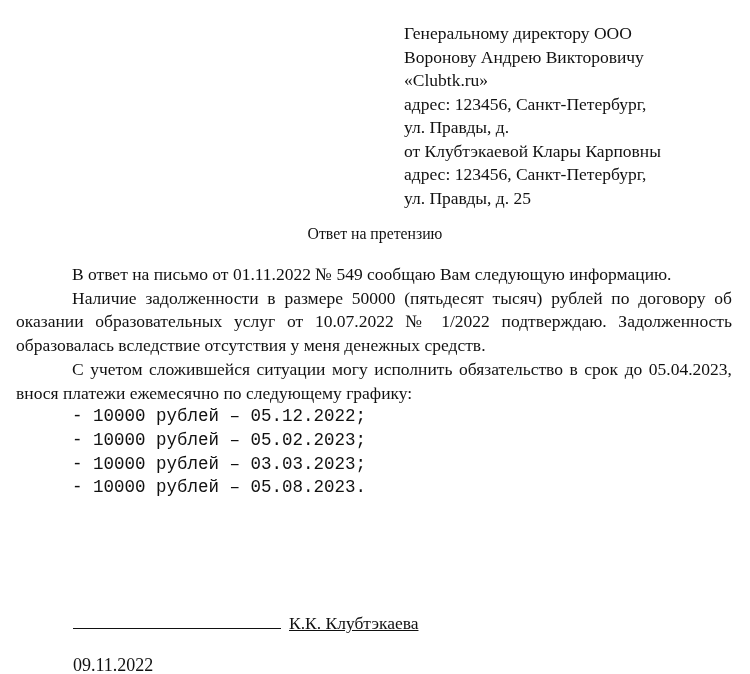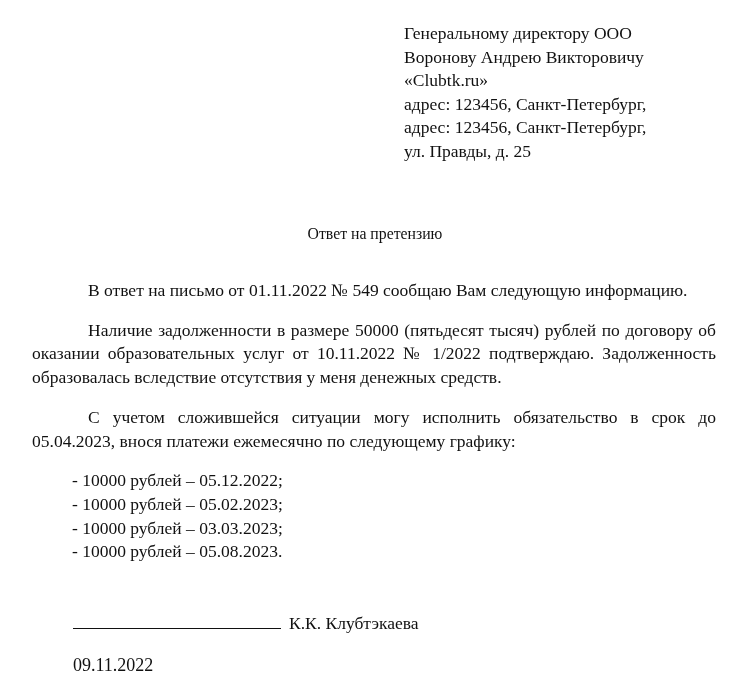--- a/index.html
+++ b/index.html
@@ -15,53 +15,56 @@
     .addressee div { white-space: nowrap; }
     .title {
       position: absolute; left: 0; top: 205px; width: 750px; text-align: center;
       font-size: 17.5px; line-height: 24px;
       transform: scaleX(0.9);
     }
     .body-text {
       position: absolute; left: 16px; top: 247px; width: 716px;
       font-size: 17.5px; line-height: 23.7px;
     }
-    .p { text-align: justify; text-align-last: left; text-indent: 56px; margin: 16px; }
-    .list-item { padding-left: 56px; white-space: nowrap; }
+    .p { text-align: justify; text-align-last: left; text-indent: 56px; margin: 0; }
+    .list-item { padding-left: 56px; white-space: nowrap; font-family: Liberation Mono, monospace; }
     .signature {
       position: absolute; left: 73px; top: 595px; font-size: 17.5px; line-height: 24px;
       white-space: nowrap;
+      text-decoration: underline;
     }
     .sig-line {
       display: inline-block; width: 208px; border-bottom: 1px solid #111;
       height: 16px; vertical-align: baseline; margin-right: 8px;
     }
     .date {
       position: absolute; left: 73px; top: 637px; font-size: 18px; line-height: 24px;
     }
   </style>
 </head>
 <body>
 
 <div class="doc">
 
   <div class="addressee">
     <div>Генеральному директору ООО</div>
     <div>Воронову Андрею Викторовичу</div>
     <div>«Clubtk.ru»</div>
     <div>адрес: 123456, Санкт-Петербург,</div>
+    <div>ул. Правды, д.</div>
+    <div>от Клубтэкаевой Клары Карповны</div>
     <div>адрес: 123456, Санкт-Петербург,</div>
     <div>ул. Правды, д. 25</div>
   </div>
 
   <div class="title">Ответ на претензию</div>
 
   <div class="body-text">
     <p class="p">В ответ на письмо от 01.11.2022 № 549 сообщаю Вам следующую информацию.</p>
-    <p class="p">Наличие задолженности в размере 50000 (пятьдесят тысяч) рублей по договору об оказании образовательных услуг от 10.11.2022 № 1/2022 подтверждаю. Задолженность образовалась вследствие отсутствия у меня денежных средств.</p>
+    <p class="p">Наличие задолженности в размере 50000 (пятьдесят тысяч) рублей по договору об оказании образовательных услуг от 10.07.2022 № 1/2022 подтверждаю. Задолженность образовалась вследствие отсутствия у меня денежных средств.</p>
     <p class="p">С учетом сложившейся ситуации могу исполнить обязательство в срок до 05.04.2023, внося платежи ежемесячно по следующему графику:</p>
     <div>
       <div class="list-item">- 10000 рублей – 05.12.2022;</div>
       <div class="list-item">- 10000 рублей – 05.02.2023;</div>
       <div class="list-item">- 10000 рублей – 03.03.2023;</div>
       <div class="list-item">- 10000 рублей – 05.08.2023.</div>
     </div>
   </div>
 
   <div class="signature">

